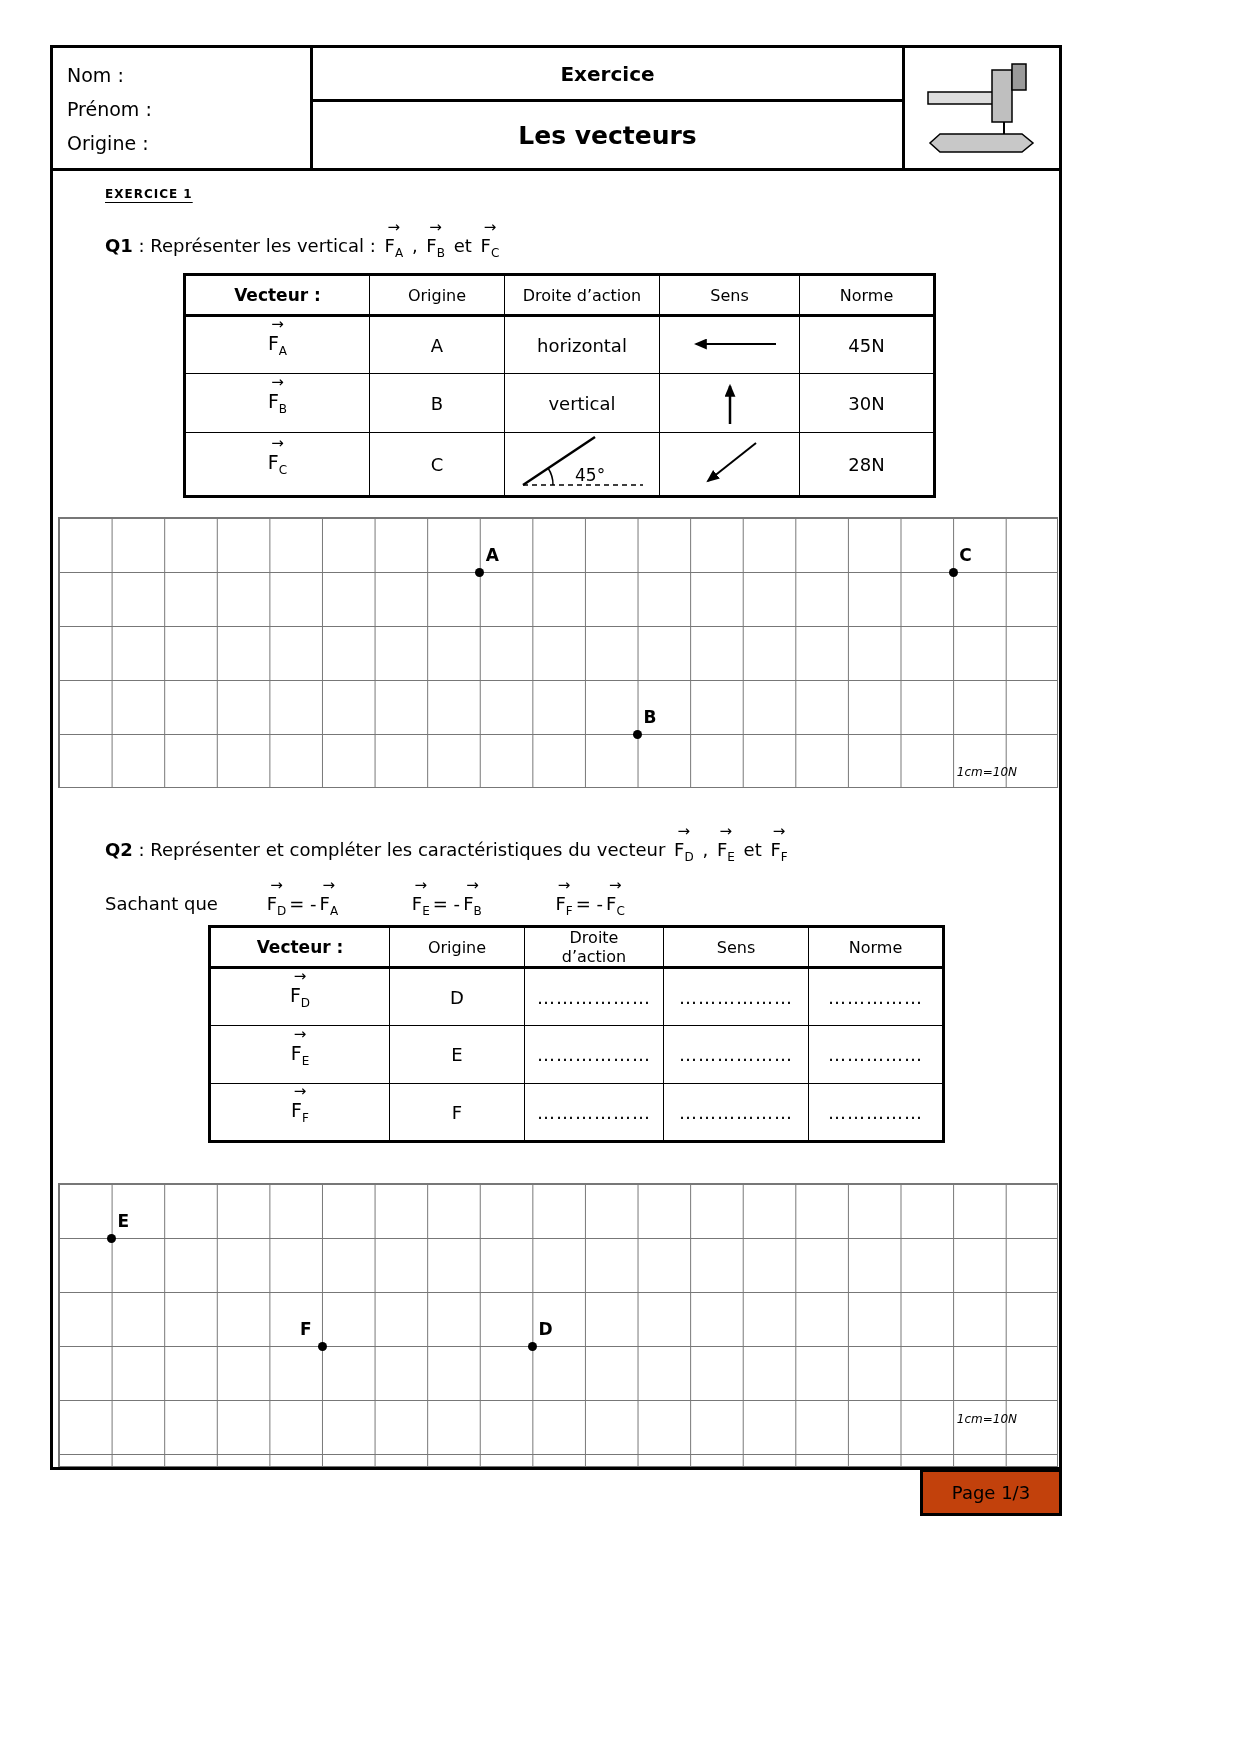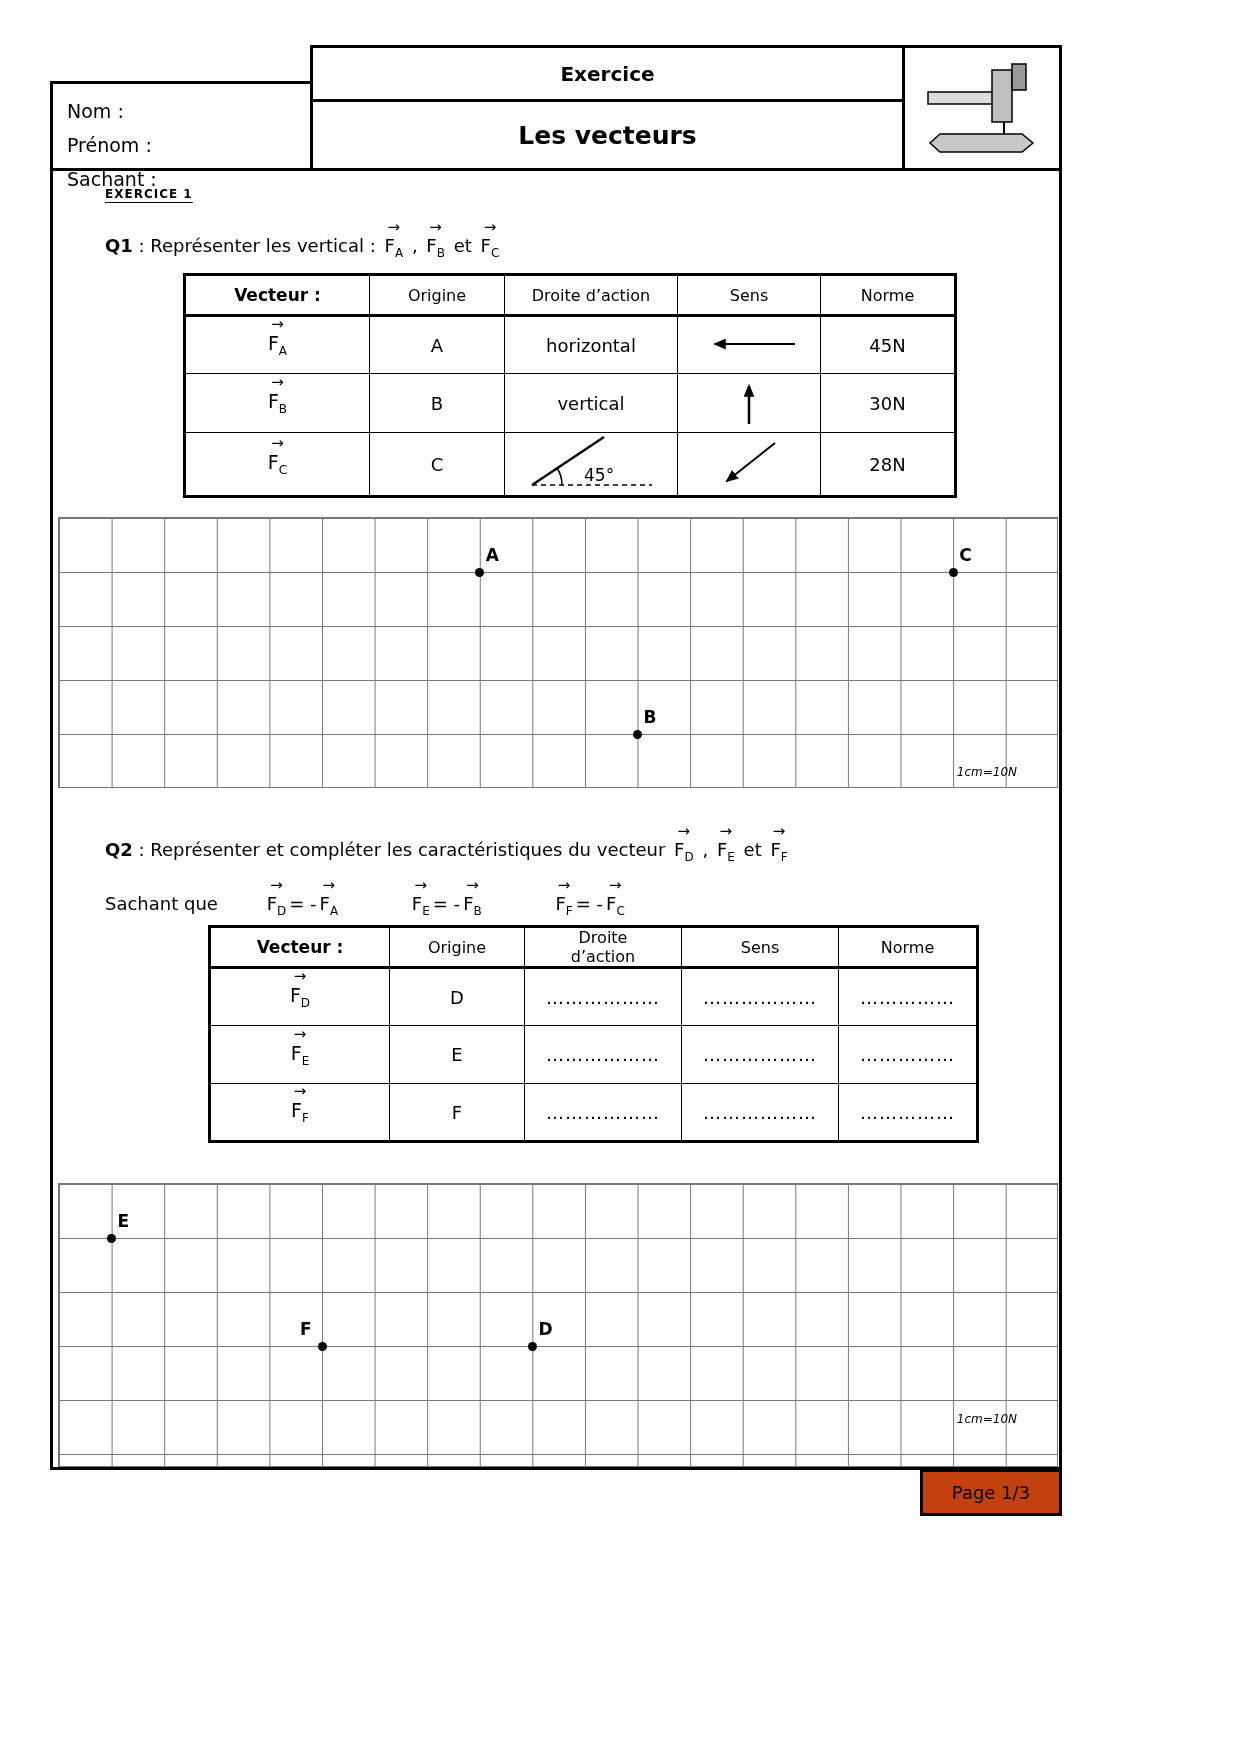--- a/index.html
+++ b/index.html
@@ -3,21 +3,21 @@
 <meta charset="utf-8">
 <style>
   html,body{margin:0;padding:0;background:#fff;}
   .sheet{position:relative;width:1241px;height:1754px;background:#fff;color:#000;
          font-family:"DejaVu Sans","Liberation Sans",sans-serif;overflow:hidden;}
   *{box-sizing:border-box;}
 
   
   .hdr{position:absolute;left:50px;top:45px;width:1012px;height:126px;display:flex;}
   .hdr-left{width:260px;border:3px solid #000;border-right:none;padding:10px 14px;
-            font-size:19px;line-height:34px;margin-top:36px;}
+            font-size:19px;line-height:34px;}
   .hdr-center{flex:1;border:3px solid #000;display:flex;flex-direction:column;}
   .hdr-ex{height:54px;border-bottom:3px solid #000;display:flex;align-items:center;
           justify-content:center;font-size:20px;font-weight:bold;}
   .hdr-title{flex:1;display:flex;align-items:center;justify-content:center;
              font-size:25px;font-weight:bold;}
   .hdr-right{width:157px;border:3px solid #000;border-left:none;display:flex;
              align-items:center;justify-content:center;}
 
   
   .main{position:absolute;left:50px;top:171px;width:1012px;height:1299px;
@@ -36,21 +36,21 @@
   .vec{position:relative;display:inline-block;padding:0 3px;}
   .vec sub{font-size:12px;}
   .vec-arrow{position:absolute;left:0;right:0;top:-15px;text-align:center;
              font-size:15px;line-height:1;}
   .vec-lg{font-size:19px;}
 
   
   .vtable{position:absolute;border-collapse:collapse;table-layout:fixed;
           border:3px solid #000;background:#fff;}
   .vtable th,.vtable td{border:1.5px solid #000;text-align:center;vertical-align:middle;
-                        padding:0 21px;}
+                        padding:0 12px;}
   .vtable th{font-size:16px;font-weight:normal;height:41px;border-bottom:3px solid #000;}
   .vtable th:first-child{font-weight:bold;font-size:17px;}
   .vtable td{height:58px;font-size:18px;}
   .t1{left:130px;top:102px;}
   .t2{left:155px;top:754px;}
   .norme{font-size:19px;}
   .dots{font-size:15px;letter-spacing:1px;}
 
   
   .grid{position:absolute;border:1px solid #777;
@@ -80,21 +80,21 @@
       <marker id="ah" viewBox="0 0 12 10" markerWidth="13" markerHeight="11" refX="10" refY="5" orient="auto" markerUnits="userSpaceOnUse">
         <path d="M0 0 L12 5 L0 10 Z" fill="#000"></path>
       </marker>
     </defs>
   </svg>
 
   <div class="hdr">
     <div class="hdr-left">
       <div>Nom :</div>
       <div>Prénom :</div>
-      <div>Sachant :</div>
+      <div>Origine :</div>
     </div>
     <div class="hdr-center">
       <div class="hdr-ex">Exercice</div>
       <div class="hdr-title">Les vecteurs</div>
     </div>
     <div class="hdr-right">
       <svg width="112" height="100" viewBox="0 0 112 100">
         <rect x="2" y="34" width="66" height="12" fill="#dcdcdc" stroke="#000" stroke-width="1.5"></rect>
         <rect x="66" y="12" width="20" height="52" fill="#bfbfbf" stroke="#000" stroke-width="1.5"></rect>
         <rect x="86" y="6" width="14" height="26" fill="#9a9a9a" stroke="#000" stroke-width="1.5"></rect>

